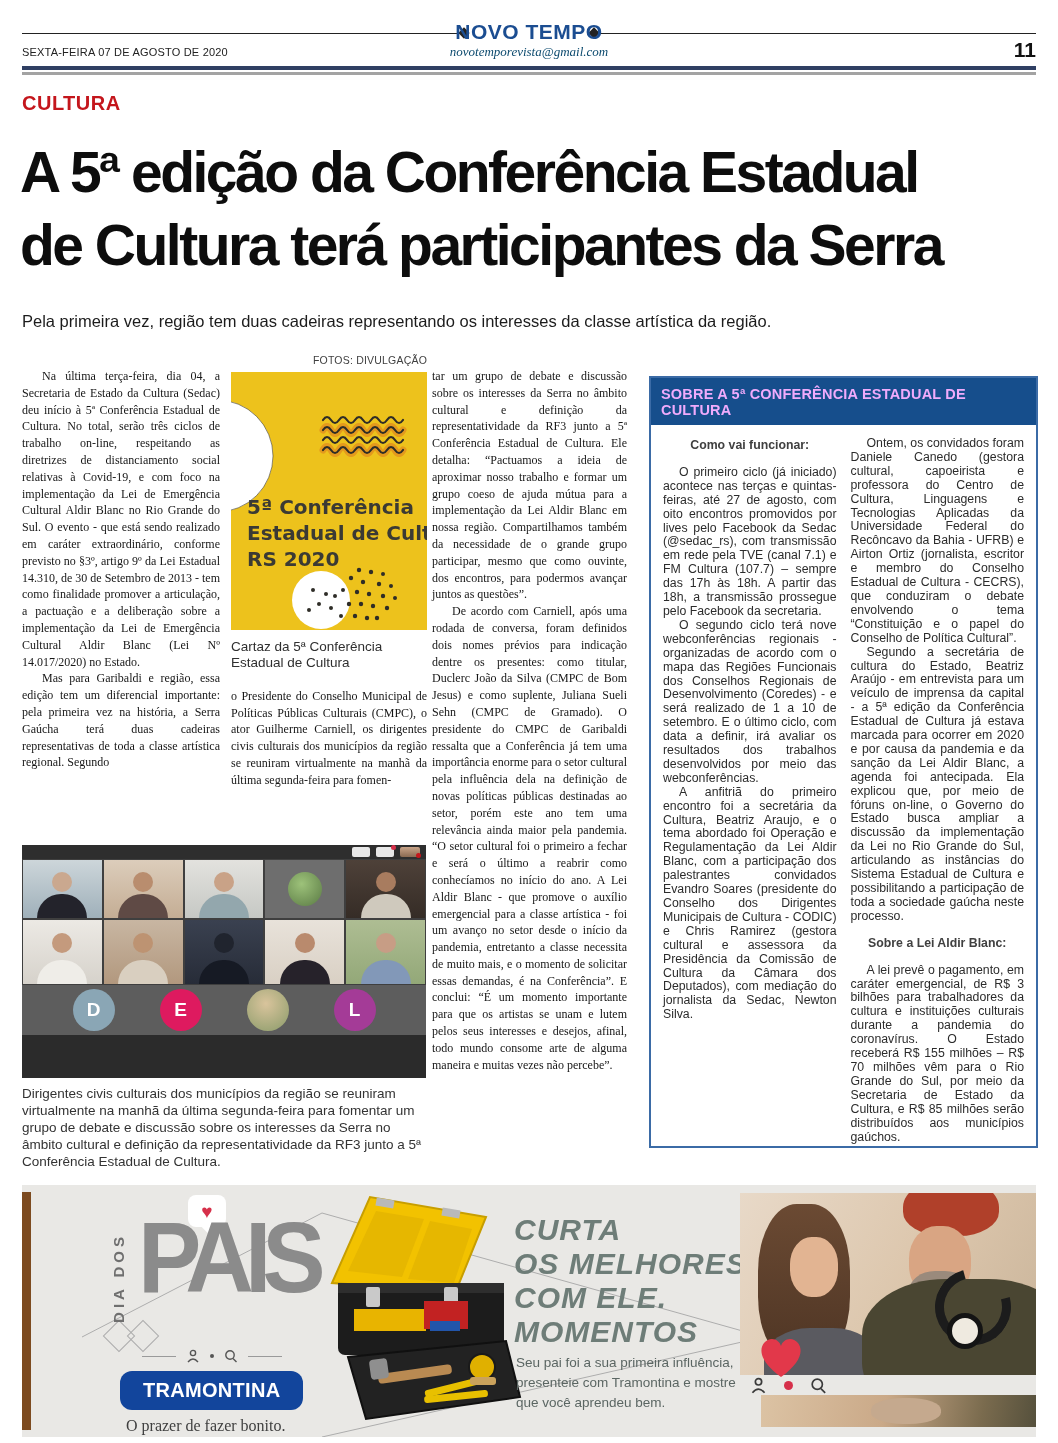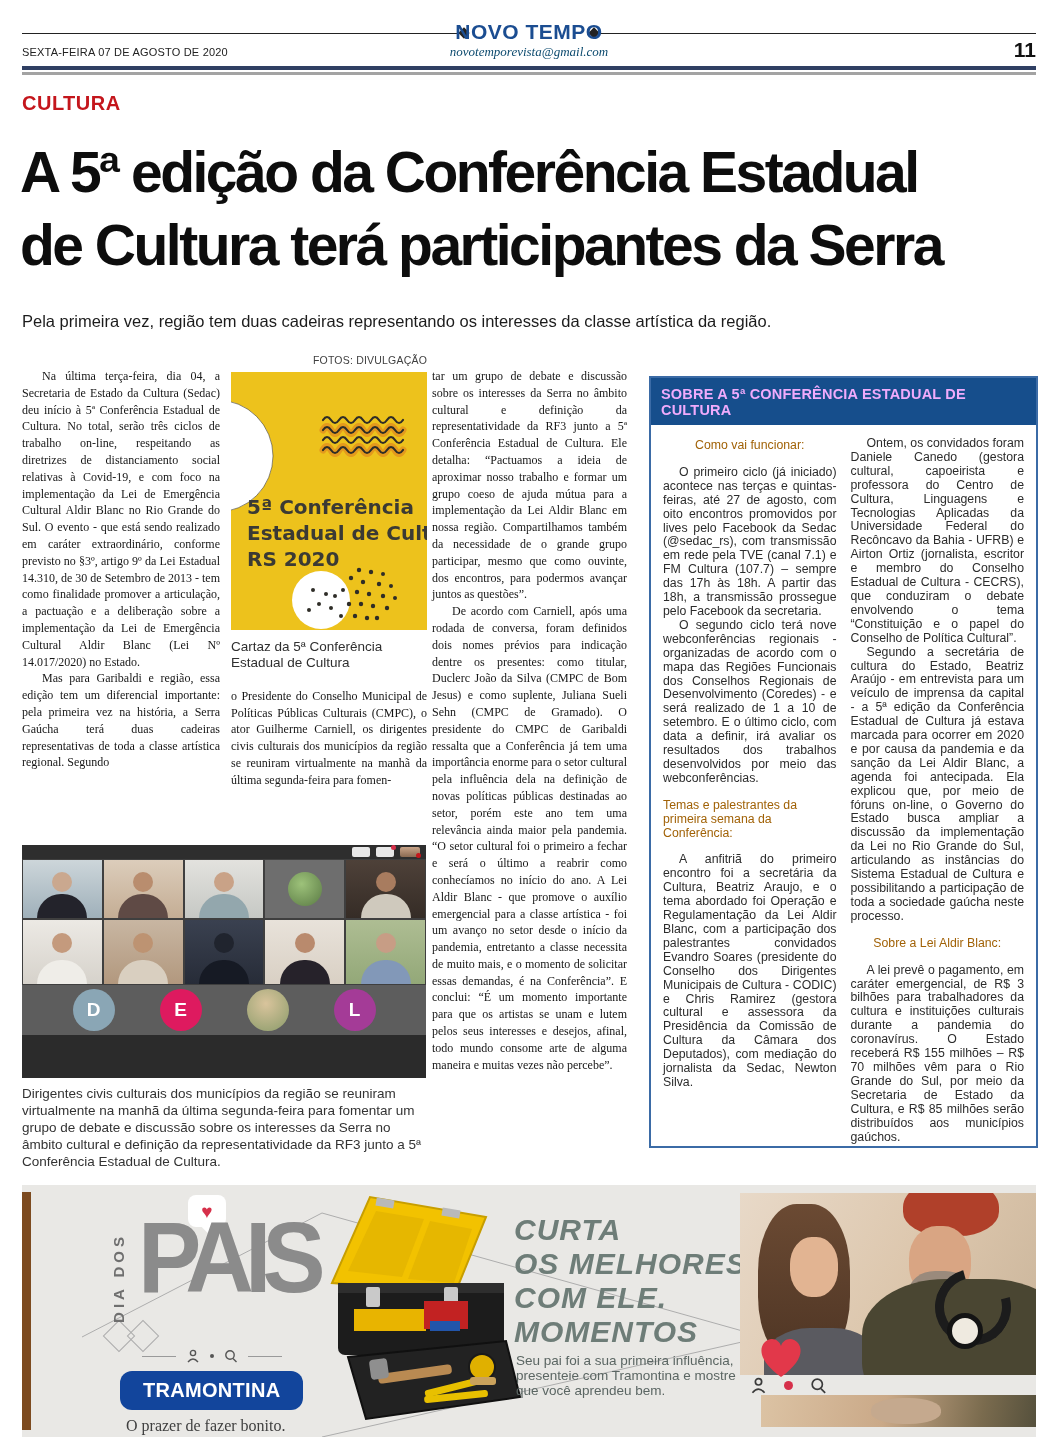--- a/index.html
+++ b/index.html
@@ -44,21 +44,21 @@
 
   
   .sidebar{position:absolute;left:649px;top:376px;width:389px;height:772px;
            border:2px solid #3b6ba6;box-sizing:border-box;background:#fff;z-index:2;}
   .sidebar-header{background:#164e8c;color:#f0abfc;font-weight:bold;font-size:14.5px;
                   padding:8px 10px 7px;letter-spacing:.2px;}
   .sidebar-body{display:flex;gap:14px;padding:12px 12px 0;height:716px;overflow:hidden;
                 font-size:12.3px;line-height:13.9px;color:#2c2c2c;}
   .sb-col{flex:1;text-align:justify;}
   .sb-col p{margin:0;text-indent:16px;}
-  .sb-h{font-weight:normal;color:#a16207;}
+  .sb-h{font-weight:bold;color:#404040;}
   .sb-h.center{text-align:center;}
   .sb-h.first{margin:2px 0 13px;}
   .sb-h.mid{margin:13px 0 13px;text-align:left;text-indent:0;}
   .sb-h.right-h{margin:13px 0 13px;}
 
   
   .vc{position:absolute;left:22px;top:845px;width:404px;height:233px;background:#4a4a4a;
       z-index:3;overflow:hidden;}
   .vc-topbar{height:14px;background:#2e2e2e;position:relative;}
   .chip{position:absolute;top:2px;width:18px;height:10px;background:#e8e8e8;border-radius:2px;}
@@ -113,21 +113,21 @@
                 align-items:center;gap:10px;color:#555;}
   .logo-iconrow .ln{flex:1;height:1px;background:#9a9a9a;}
   .dot-ic{width:4px;height:4px;border-radius:50%;background:#555;}
   .tram-btn{position:absolute;left:98px;top:186px;background:#12459c;color:#fff;font-weight:bold;
             font-size:20px;padding:8px 23px;border-radius:12px;letter-spacing:.3px;}
   .tram-slogan{position:absolute;left:104px;top:232px;font-family:"Liberation Serif",serif;
                font-size:16px;color:#3f3f3f;}
   .toolbox{position:absolute;left:252px;top:6px;}
   .ad-headline{position:absolute;left:492px;top:28px;font-size:30px;line-height:34px;
                font-weight:bold;font-style:italic;color:#6e7d78;letter-spacing:1px;}
-  .ad-body{position:absolute;left:494px;top:168px;width:235px;font-size:13.5px;line-height:15px;
+  .ad-body{position:absolute;left:494px;top:168px;width:235px;font-size:13.5px;line-height:20px;
            color:#5b6663;}
   .ad-photo{position:absolute;left:718px;top:8px;width:296px;height:182px;overflow:hidden;
             background:linear-gradient(120deg,#e8d9c8,#dcc6ac 55%,#c9b49a);}
   .ad-photo .hair-g{position:absolute;left:6%;top:6%;width:92px;height:160px;border-radius:42%;
                     background:linear-gradient(#6b4a33,#4e3524);}
   .ad-photo .face-g{position:absolute;left:17%;top:24%;width:48px;height:60px;border-radius:45%;background:#e2b492;}
   .ad-photo .beanie{position:absolute;left:55%;top:-8%;width:96px;height:58px;border-radius:50% 50% 42% 42%;background:#b0402a;}
   .ad-photo .face-d{position:absolute;left:57%;top:18%;width:62px;height:72px;border-radius:45%;background:#d9a583;}
   .ad-photo .beard{position:absolute;left:57%;top:43%;width:62px;height:48px;border-radius:42%;background:#9a8a7c;}
   .ad-photo .shirt-d{position:absolute;right:-12%;bottom:-24%;width:210px;height:140px;border-radius:40%;background:#4a4632;}
@@ -231,21 +231,20 @@
     <p>De acordo com Carniell, após uma rodada de conversa, foram definidos dois nomes prévios para indicação dentre os presentes: como titular, Duclerc João da Silva (CMPC de Bom Jesus) e como suplente, Juliana Sueli Sehn (CMPC de Gramado). O presidente do CMPC de Garibaldi ressalta que a Conferência já tem uma importância enorme para o setor cultural pela influência dela na definição de novas políticas públicas destinadas ao setor, porém este ano tem uma relevância ainda maior pela pandemia. “O setor cultural foi o primeiro a fechar e será o último a reabrir como conhecíamos no início do ano. A Lei Aldir Blanc - que promove o auxílio emergencial para a classe artística - foi um avanço no setor desde o início da pandemia, entretanto a classe necessita de muito mais, e o momento de solicitar essas demandas, é na Conferência”. E conclui: “É um momento importante para que os artistas se unam e lutem pelos seus interesses e desejos, afinal, todo mundo consome arte de alguma maneira e muitas vezes não percebe”.</p>
   </div>
 
   <div class="sidebar">
     <div class="sidebar-header">SOBRE A 5ª CONFERÊNCIA ESTADUAL DE CULTURA</div>
     <div class="sidebar-body">
       <div class="sb-col">
         <div class="sb-h center first">Como vai funcionar:</div>
         <p>O primeiro ciclo (já iniciado) acontece nas terças e quintas-feiras, até 27 de agosto, com oito encontros promovidos por lives pelo Facebook da Sedac (@sedac_rs), com transmissão em rede pela TVE (canal 7.1) e FM Cultura (107.7) – sempre das 17h às 18h. A partir das 18h, a transmissão prossegue pelo Facebook da secretaria.</p>
         <p>O segundo ciclo terá nove webconferências regionais - organizadas de acordo com o mapa das Regiões Funcionais dos Conselhos Regionais de Desenvolvimento (Coredes) - e será realizado de 1 a 10 de setembro. E o último ciclo, com data a definir, irá avaliar os resultados dos trabalhos desenvolvidos por meio das webconferências.</p>
-        <div class="sb-h mid">Temas e palestrantes da primeira semana da Conferência:</div>
         <p>A anfitriã do primeiro encontro foi a secretária da Cultura, Beatriz Araujo, e o tema abordado foi Operação e Regulamentação da Lei Aldir Blanc, com a participação dos palestrantes convidados Evandro Soares (presidente do Conselho dos Dirigentes Municipais de Cultura - CODIC) e Chris Ramirez (gestora cultural e assessora da Presidência da Comissão de Cultura da Câmara dos Deputados), com mediação do jornalista da Sedac, Newton Silva.</p>
       </div>
       <div class="sb-col">
         <p>Ontem, os convidados foram Daniele Canedo (gestora cultural, capoeirista e professora do Centro de Cultura, Linguagens e Tecnologias Aplicadas da Universidade Federal do Recôncavo da Bahia - UFRB) e Airton Ortiz (jornalista, escritor e membro do Conselho Estadual de Cultura - CECRS), que conduziram o debate envolvendo o tema “Constituição e o papel do Conselho de Política Cultural”.</p>
         <p>Segundo a secretária de cultura do Estado, Beatriz Araújo - em entrevista para um veículo de imprensa da capital - a 5ª edição da Conferência Estadual de Cultura já estava marcada para ocorrer em 2020 e por causa da pandemia e da sanção da Lei Aldir Blanc, a agenda foi antecipada. Ela explicou que, por meio de fóruns on-line, o Governo do Estado busca ampliar a discussão da implementação da Lei no Rio Grande do Sul, articulando as instâncias do Sistema Estadual de Cultura e possibilitando a participação de toda a sociedade gaúcha neste processo.</p>
         <div class="sb-h center right-h">Sobre a Lei Aldir Blanc:</div>
         <p>A lei prevê o pagamento, em caráter emergencial, de R$ 3 bilhões para trabalhadores da cultura e instituições culturais durante a pandemia do coronavírus. O Estado receberá R$ 155 milhões – R$ 70 milhões vêm para o Rio Grande do Sul, por meio da Secretaria de Estado da Cultura, e R$ 85 milhões serão distribuídos aos municípios gaúchos.</p>
       </div>
     </div>
   </div>

